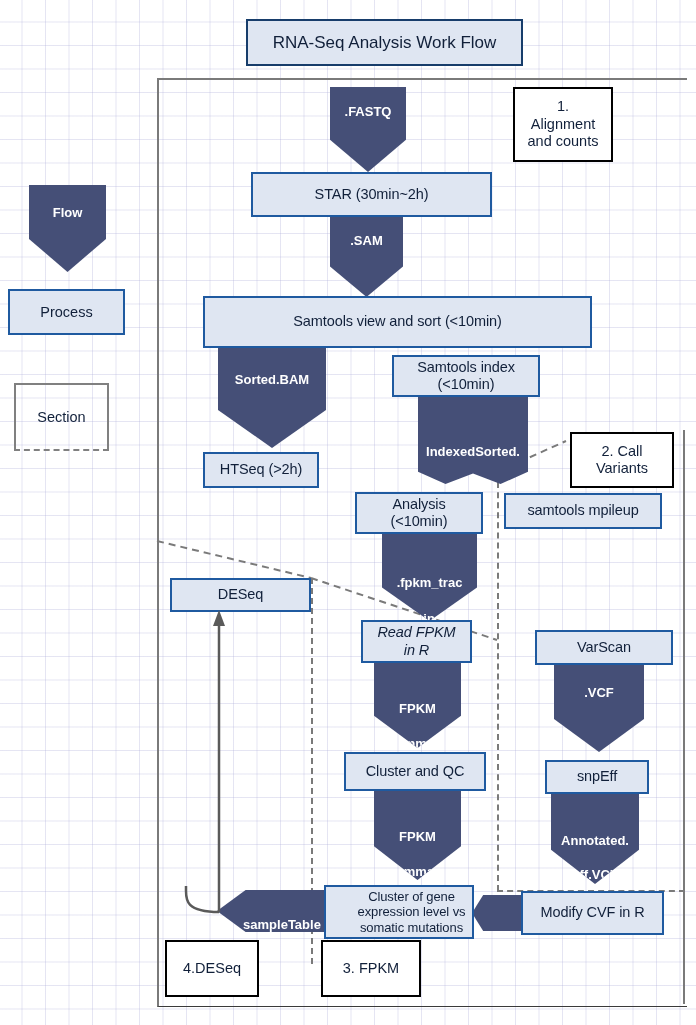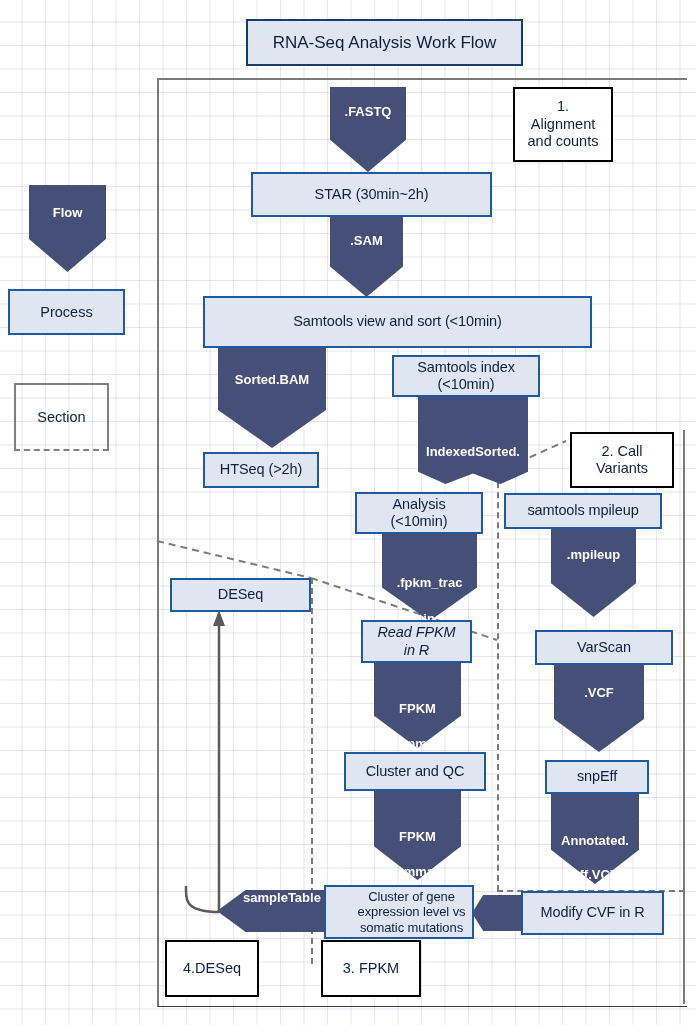--- a/index.html
+++ b/index.html
@@ -47,21 +47,21 @@
     clip-path:polygon(0% 0%, 100% 0%, 100% 62%, 50% 100%, 0% 62%);
   }
   .file span{display:block;padding-top:22%;width:100%;}
   
   .file.notch{
     clip-path:polygon(0% 0%, 100% 0%, 100% 86%, 75% 100%, 50% 88%, 25% 100%, 0% 86%);
   }
   
   .file.left-arrow{
     clip-path:polygon(100% 0%, 100% 100%, 22% 100%, 0% 50%, 22% 0%);
-    align-items:flex-start;
+    align-items:flex-end;
   }
   .file.left-arrow span{padding-top:0;}
   
   .file.left-chev{
     clip-path:polygon(100% 0%, 100% 100%, 18% 100%, 0% 50%, 18% 0%);
     align-items:center;
   }
 
   .section-label{
     position:absolute;
@@ -250,23 +250,20 @@
     <span>
       <span style="display:block">FPKM</span>
       <span style="display:block">summary</span>
     </span>
   </div>
 
   <div class="process" style="left:504px;top:493px;width:158px;height:36px;">
     <span>samtools mpileup</span>
   </div>
 
-  <div class="file" style="left:551px;top:528px;width:85px;height:89px;">
-    <span>.mpileup</span>
-  </div>
 
   <div class="process" style="left:535px;top:630px;width:138px;height:35px;">
     <span>VarScan</span>
   </div>
 
   <div class="file" style="left:554px;top:665px;width:90px;height:87px;">
     <span>.VCF</span>
   </div>
 
   <div class="process" style="left:545px;top:760px;width:104px;height:34px;">

